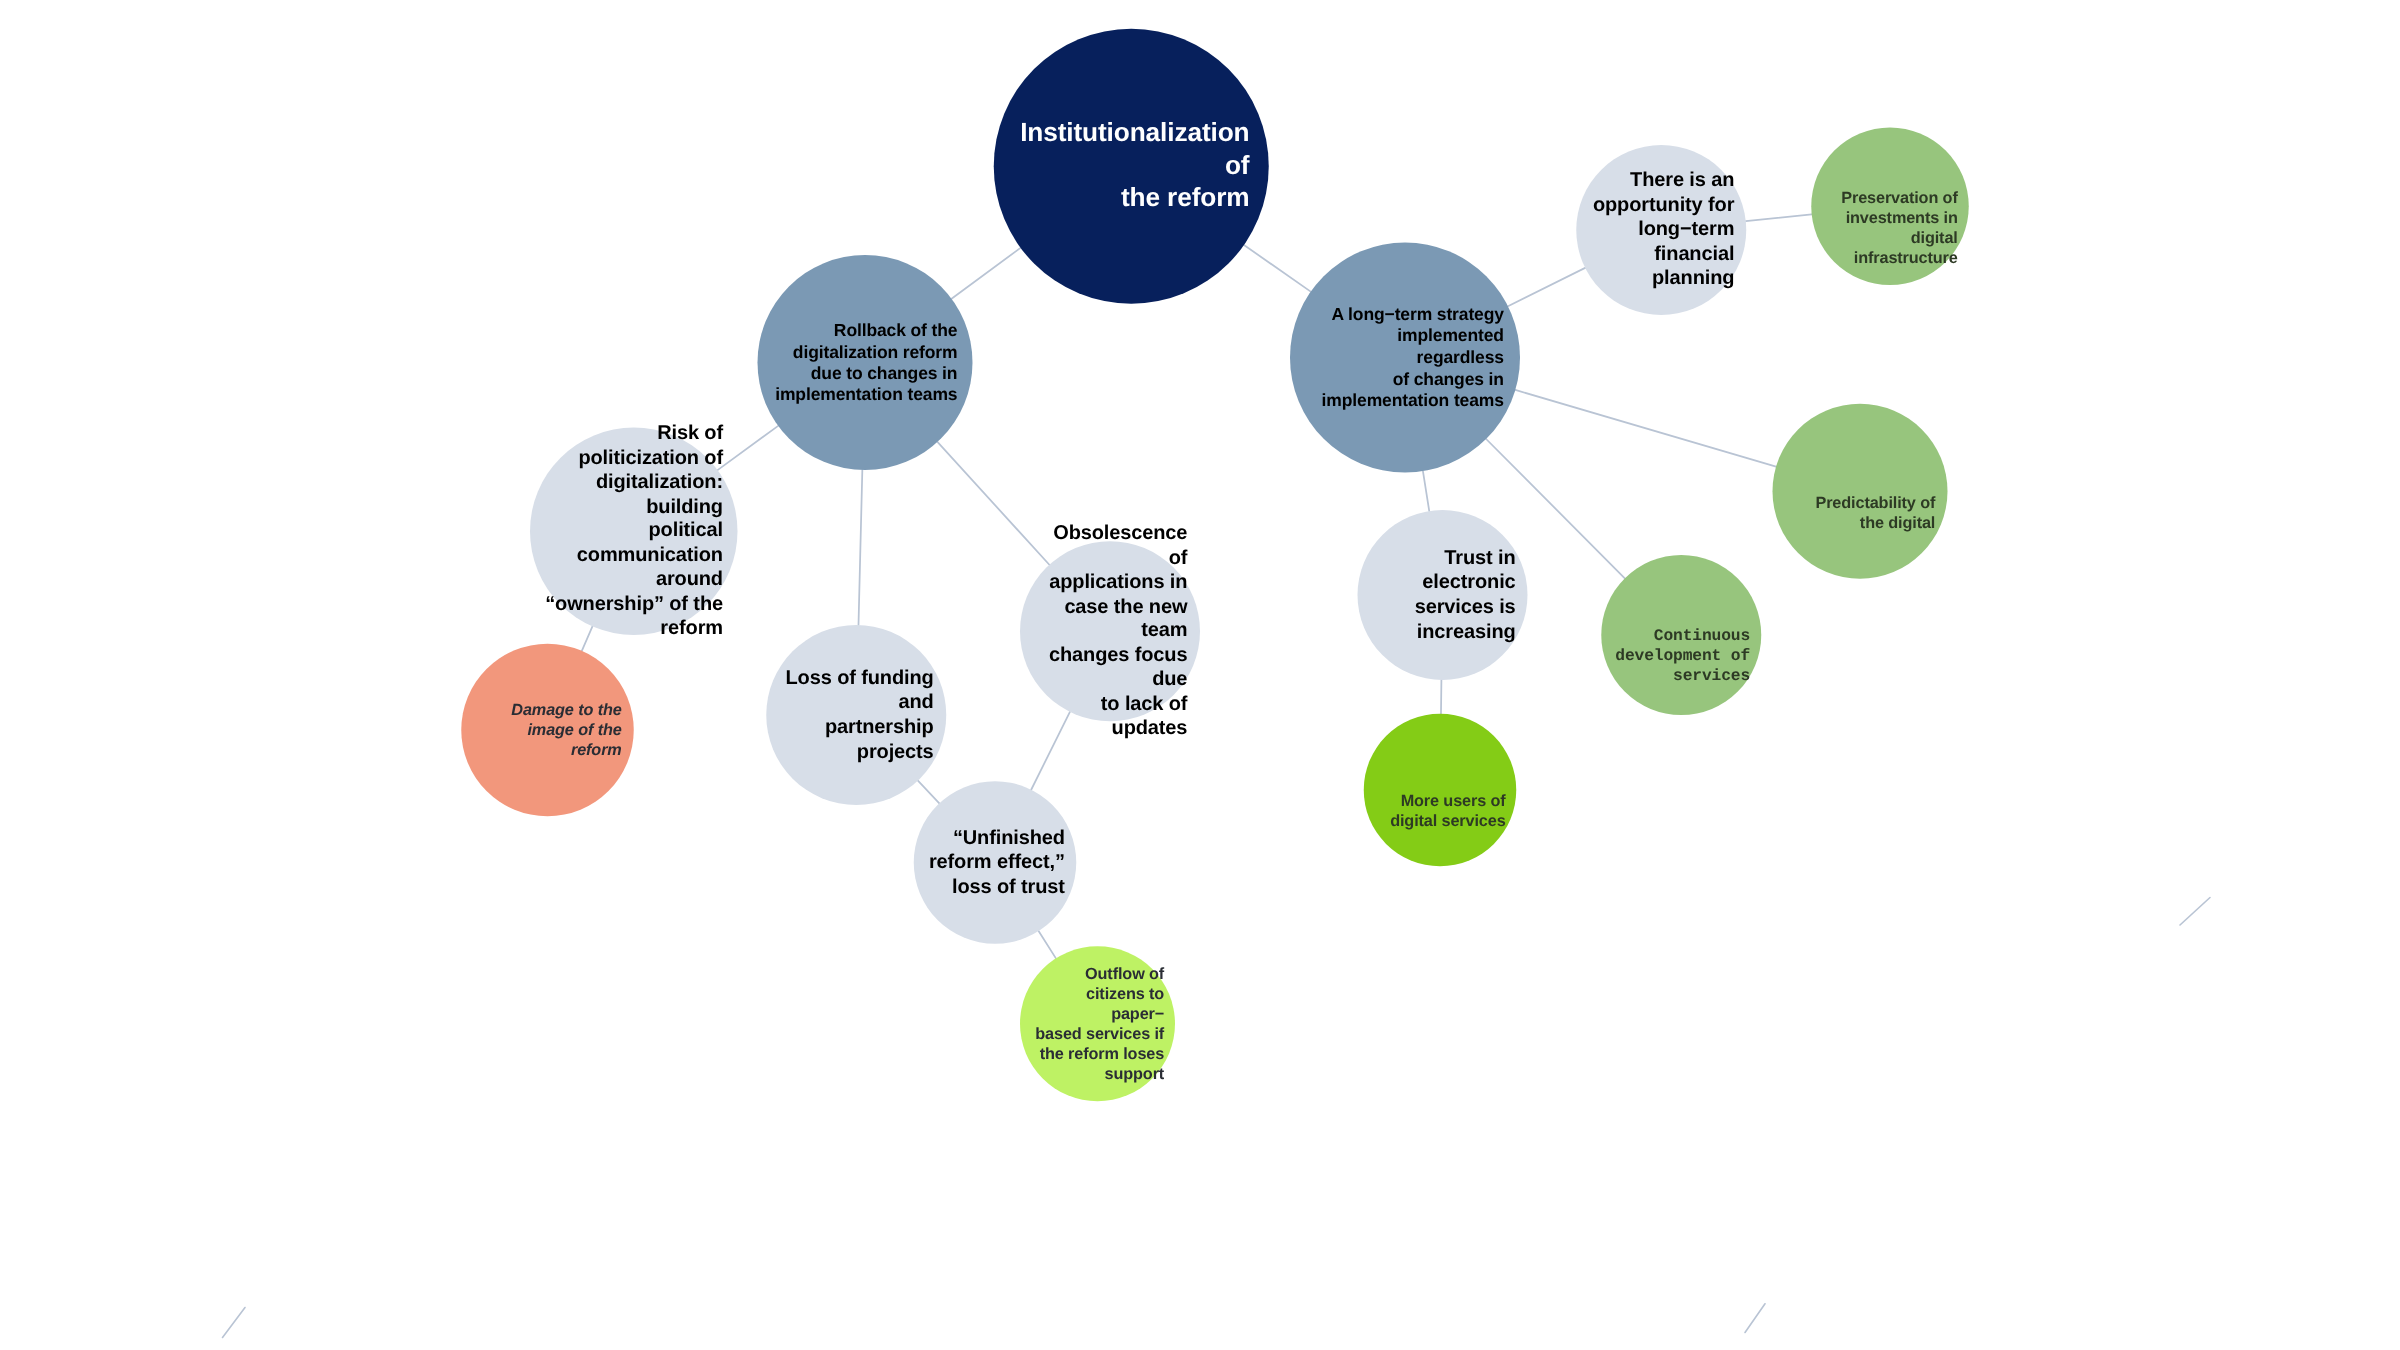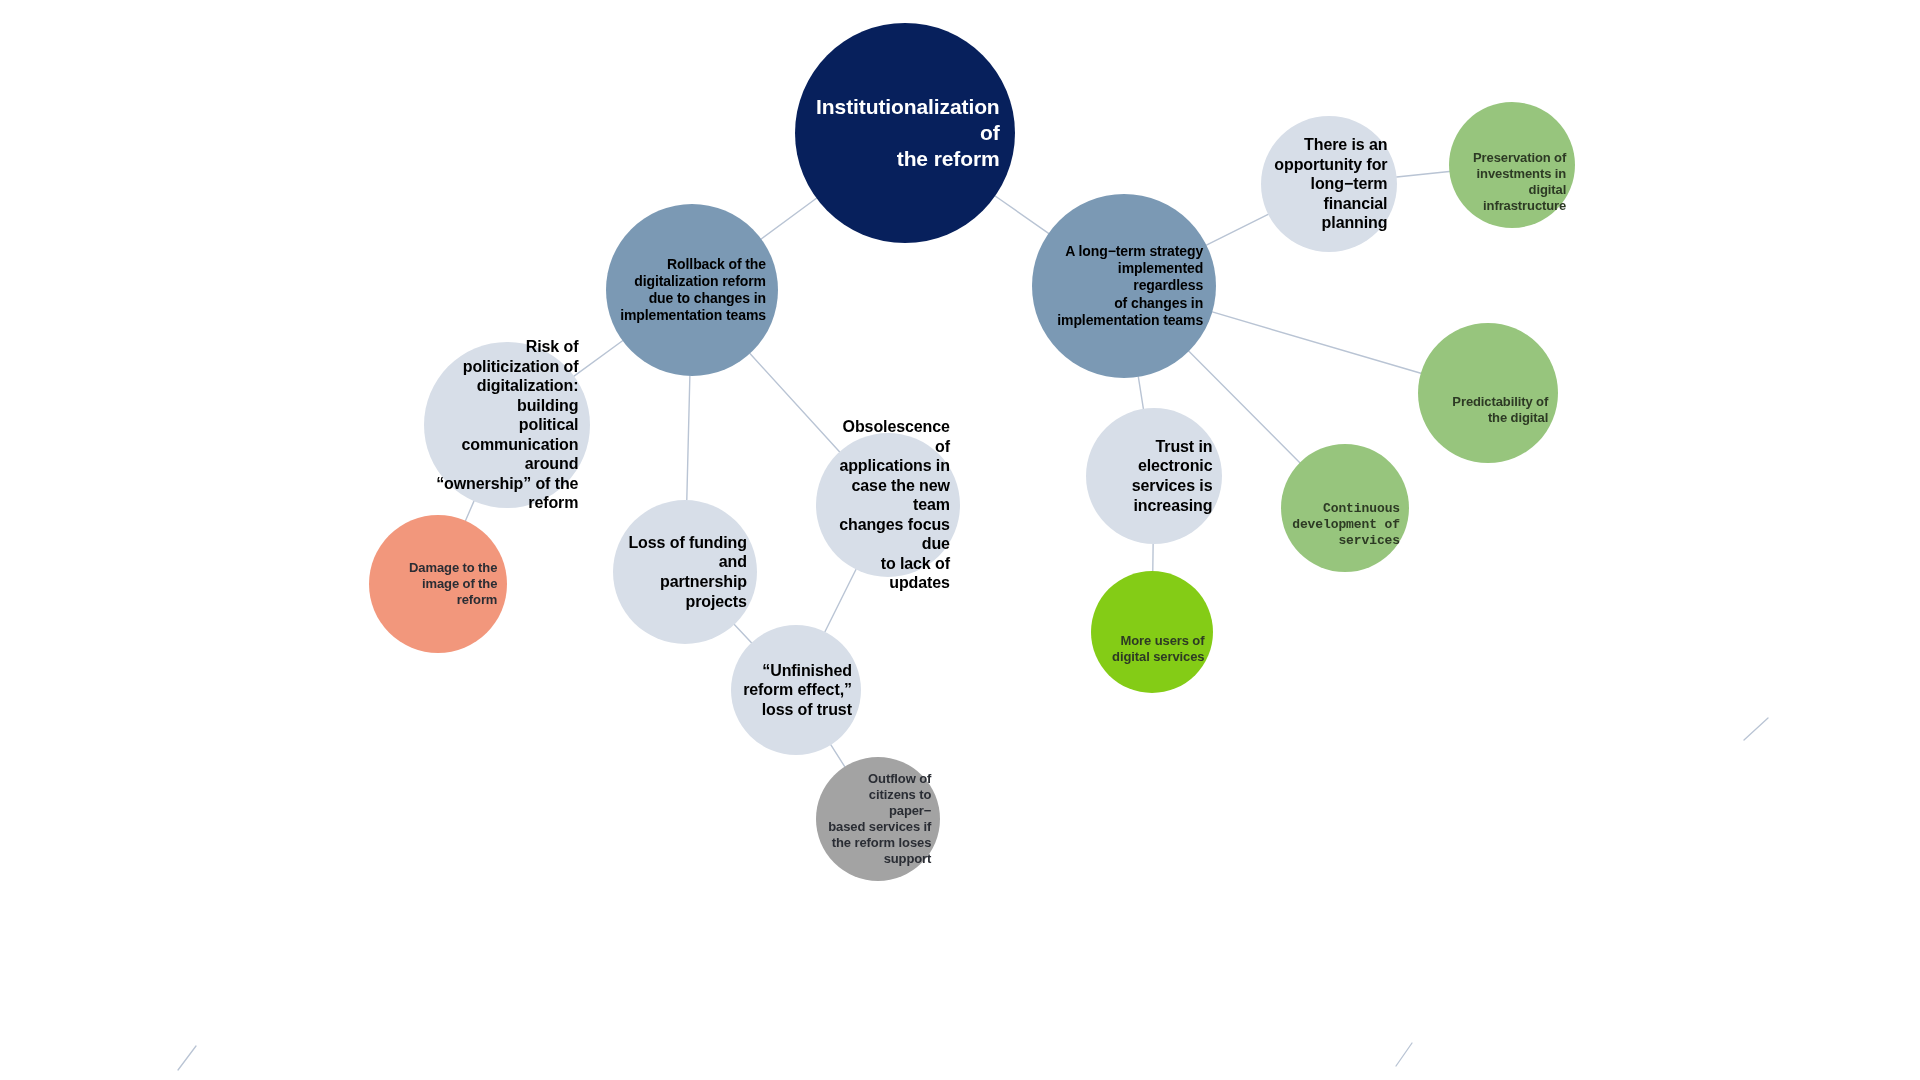--- a/index.html
+++ b/index.html
@@ -107,21 +107,21 @@
 implementation teams</span>
       </div>
       <div class="node n-neutral" style="left: 424px; top: 342px; width: 166px; height: 166px; background: rgb(215, 222, 232);">
         <span class="label">Risk of politicization of
 digitalization: building
 political
 communication around
 “ownership” of the
 reform</span>
       </div>
-      <div class="node n-risk" style="left: 369px; top: 515px; width: 138px; height: 138px; background: rgb(242, 151, 124);">
+      <div class="node n-risk" style="left: 369px; top: 515px; width: 138px; height: 138px; background: rgb(242, 151, 124); font-style: italic;">
         <span class="label">Damage to the
 image of the
 reform</span>
       </div>
       <div class="node n-neutral" style="left: 613px; top: 500px; width: 144px; height: 144px; background: rgb(215, 222, 232);">
         <span class="label">Loss of funding and
 partnership
 projects</span>
       </div>
       <div class="node n-neutral" style="left: 816px; top: 433px; width: 144px; height: 144px; background: rgb(215, 222, 232);">
@@ -129,21 +129,21 @@
 applications in
 case the new team
 changes focus due
 to lack of updates</span>
       </div>
       <div class="node n-neutral" style="left: 731px; top: 625px; width: 130px; height: 130px; background: rgb(215, 222, 232);">
         <span class="label">“Unfinished
 reform effect,”
 loss of trust</span>
       </div>
-      <div class="node n-risk" style="left: 816px; top: 757px; width: 124px; height: 124px; background: #a3a3a3;">
+      <div class="node n-risk" style="left: 816px; top: 757px; width: 124px; height: 124px; background: #bef264;">
         <span class="label">Outflow of
 citizens to paper−
 based services if
 the reform loses
 support</span>
       </div>
       <div class="node n-neutral" style="left: 1261px; top: 116px; width: 136px; height: 136px; background: rgb(215, 222, 232);">
         <span class="label">There is an
 opportunity for
 long−term financial

